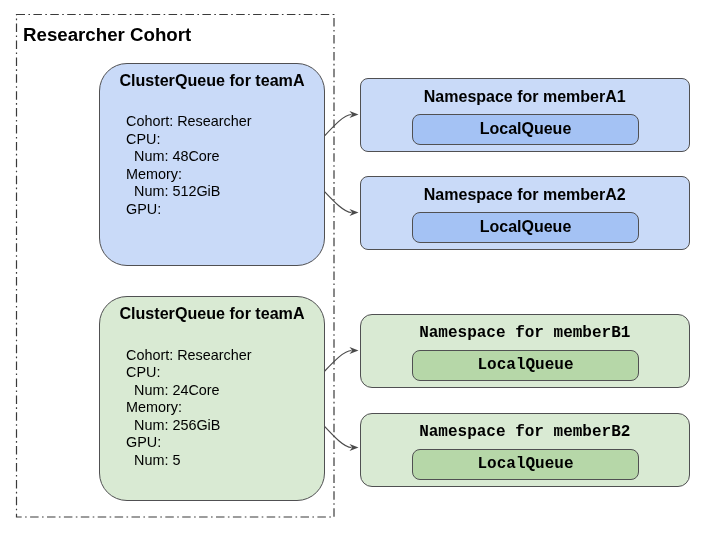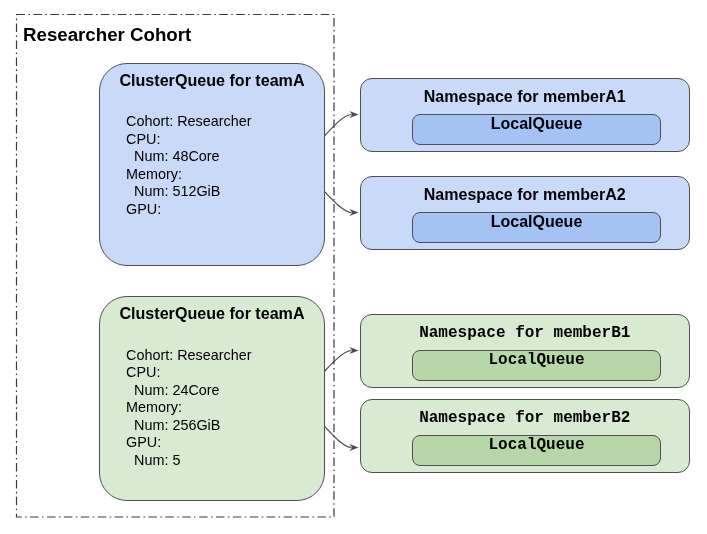--- a/index.html
+++ b/index.html
@@ -55,45 +55,46 @@
   .spec-line { white-space: pre; }
   .ns {
     position: absolute;
     left: 360px;
     width: 329.5px;
     height: 73.5px;
     border: 1.3px solid var(--border, #505052);
     border-radius: 12px;
     box-sizing: border-box;
   }
-  .ns-a { background: var(--blue-fill, #c9daf8); }
+  .ns-a { background: var(--blue-fill, #c9daf8); border-radius: 8px; }
   .ns-b { background: var(--green-fill, #d9ead3); font-family: Liberation Mono, monospace; }
   .ns-1 { top: 78px; }
   .ns-2 { top: 176px; }
   .ns-3 { top: 314px; }
-  .ns-4 { top: 399px; }
+  .ns-4 { top: 413px; }
   .ns-title {
     position: absolute;
     left: 0; right: 0;
     top: 9px;
     text-align: center;
     font-size: 16px;
     font-weight: bold;
     white-space: nowrap;
   }
   .lq {
     position: absolute;
     left: 51px;
     top: 34.5px;
-    width: 249px;
+    width: 227px;
     height: 31.5px;
     border: 1.3px solid var(--border, #505052);
     border-radius: 8px;
     box-sizing: border-box;
     display: flex;
+    align-items: center;
     justify-content: center;
     font-size: 16px;
     font-weight: bold;
   }
   .ns-a .lq { background: var(--blue-queue-fill, #a4c2f4); }
   .ns-b .lq { background: var(--green-queue-fill, #b6d7a8); }
 </style>
 </head>
 <body>
 

